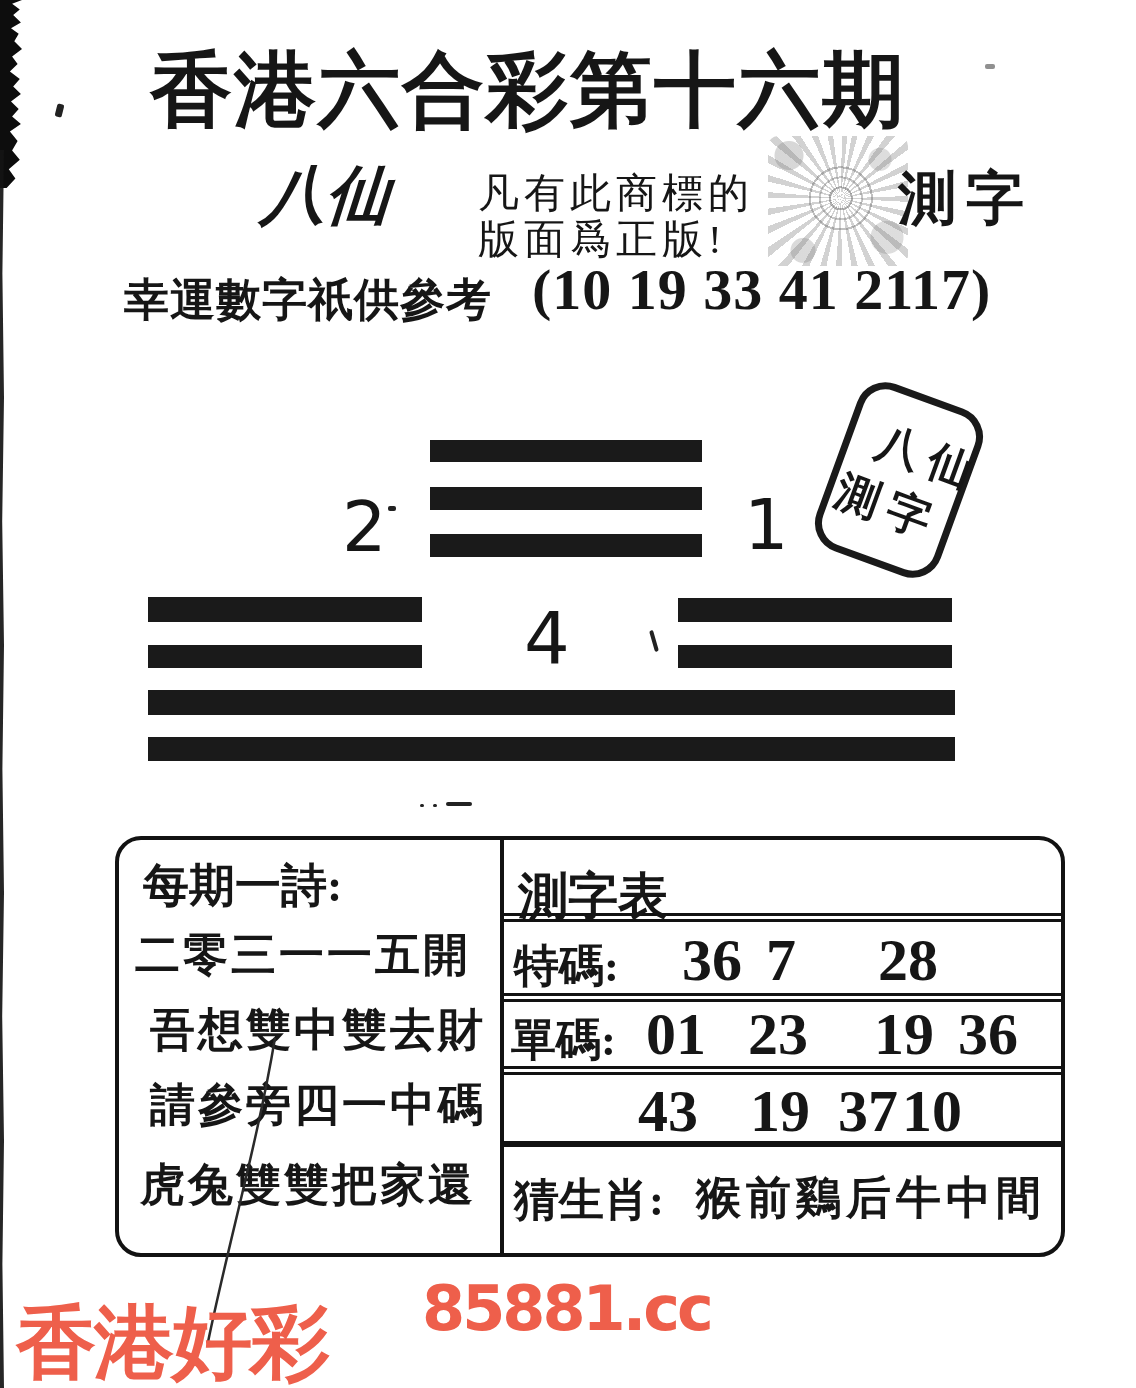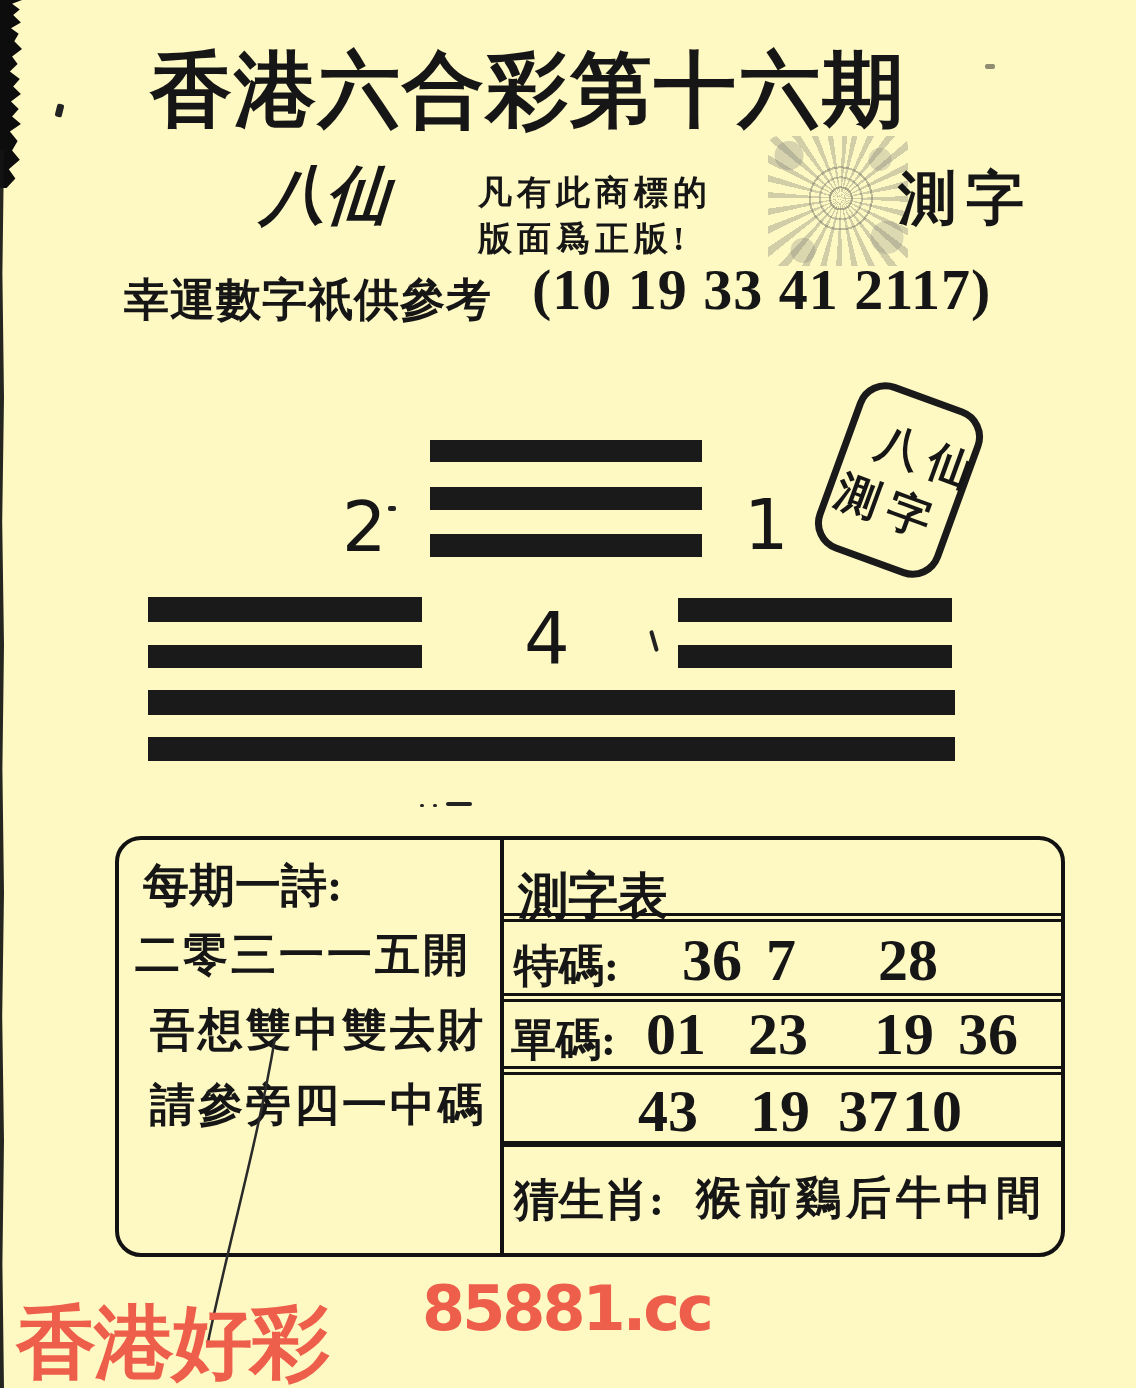--- a/index.html
+++ b/index.html
@@ -1,34 +1,34 @@
 <!DOCTYPE html>
 <html><head>
 <meta charset="utf-8">
 <style>
   html,body{margin:0;padding:0;background:#e8e8e8;}
   #page{
     position:relative; width:1136px; height:1388px; margin:0 auto;
-    background:#fef9c3; overflow:hidden;
+    background:#ffffff; overflow:hidden;
     font-family:"Liberation Serif","DejaVu Serif",serif; color:#161616;
   }
   .abs{position:absolute;}
   
   .edge-top{
     left:0; top:0; width:22px; height:188px; background:#0d0d0d;
     clip-path:polygon(0% 0%,100% 0%,55% 2%,90% 5%,60% 8%,95% 12%,50% 15%,85% 18%,65% 22%,100% 26%,55% 30%,80% 34%,45% 38%,90% 42%,60% 46%,95% 50%,50% 54%,85% 58%,55% 62%,95% 66%,45% 70%,80% 75%,55% 80%,90% 85%,40% 90%,70% 95%,30% 100%,0% 100%);
   }
   .edge-strip{ left:0; top:150px; width:4px; height:1238px; background:#141414; opacity:.92;
     clip-path:polygon(0% 0%,100% 0%,60% 10%,100% 20%,55% 30%,100% 40%,60% 50%,100% 60%,55% 70%,100% 80%,60% 90%,100% 100%,0% 100%);
   }
   .tick{ background:#222; border-radius:2px; }
   
   .title{ left:150px; top:36px; font-size:82px; font-weight:700; letter-spacing:2px; white-space:nowrap;}
   .brand{ left:262px; top:152px; font-size:64px; font-weight:700; font-style:italic; transform:skewX(-4deg);}
-  .tm-note{ left:478px; top:170px; font-size:34px; line-height:46px; letter-spacing:5px; font-weight:700; white-space:nowrap;}
+  .tm-note{ left:478px; top:170px; font-size:41px; line-height:46px; letter-spacing:5px; font-weight:400; white-space:nowrap;}
   .noise-stamp{
     left:768px; top:136px; width:140px; height:130px; border-radius:10px; opacity:.9;
     background:
       radial-gradient(circle at 52% 48%, rgba(0,0,0,0) 0 10px, rgba(70,70,70,.45) 10px 12px, rgba(0,0,0,0) 12px 20px, rgba(90,90,90,.38) 20px 22px, rgba(0,0,0,0) 22px 30px, rgba(80,80,80,.4) 30px 32px, rgba(0,0,0,0) 32px),
       repeating-conic-gradient(from 10deg at 52% 48%, rgba(100,100,100,.32) 0deg 5deg, rgba(255,255,255,0) 5deg 13deg),
       radial-gradient(circle at 15% 15%, rgba(130,130,130,.35) 0 14px, transparent 15px),
       radial-gradient(circle at 85% 78%, rgba(130,130,130,.3) 0 16px, transparent 17px),
       radial-gradient(circle at 25% 88%, rgba(120,120,120,.3) 0 12px, transparent 13px),
       radial-gradient(circle at 80% 18%, rgba(120,120,120,.28) 0 11px, transparent 12px);
   }
@@ -115,20 +115,21 @@
       <div class="vdiv"></div>
       <div class="sep" style="top:73px;"></div>
       <div class="sep" style="top:153px;"></div>
       <div class="sep" style="top:226px;"></div>
       <div class="sep solid" style="top:301px;"></div>
 
       <div class="abs cjk44" style="left:24px;top:15px;font-size:46px;">每期一詩:</div>
       <div class="abs cjk44" style="left:16px;top:85px;letter-spacing:3px;">二零三一一五開</div>
       <div class="abs cjk44" style="left:31px;top:160px;letter-spacing:3px;">吾想雙中雙去財</div>
       <div class="abs cjk44" style="left:31px;top:235px;letter-spacing:3px;">請參旁四一中碼</div>
+      <div class="abs cjk44" style="left:21px;top:315px;letter-spacing:3px;">虎兔雙雙把家還</div>
 
       <div class="abs cjk44" style="left:399px;top:23px;font-size:50px;">測字表</div>
 
       <div class="abs cjk44" style="left:395px;top:96px;">特碼:</div>
       <div class="abs num60" style="left:527px;top:86px;margin-left:36px;">36</div>
       <div class="abs num60" style="left:647px;top:86px;">7</div>
       <div class="abs num60" style="left:759px;top:86px;">28</div>
 
       <div class="abs cjk44" style="left:392px;top:170px;">單碼:</div>
       <div class="abs num60" style="left:527px;top:160px;">01</div>

